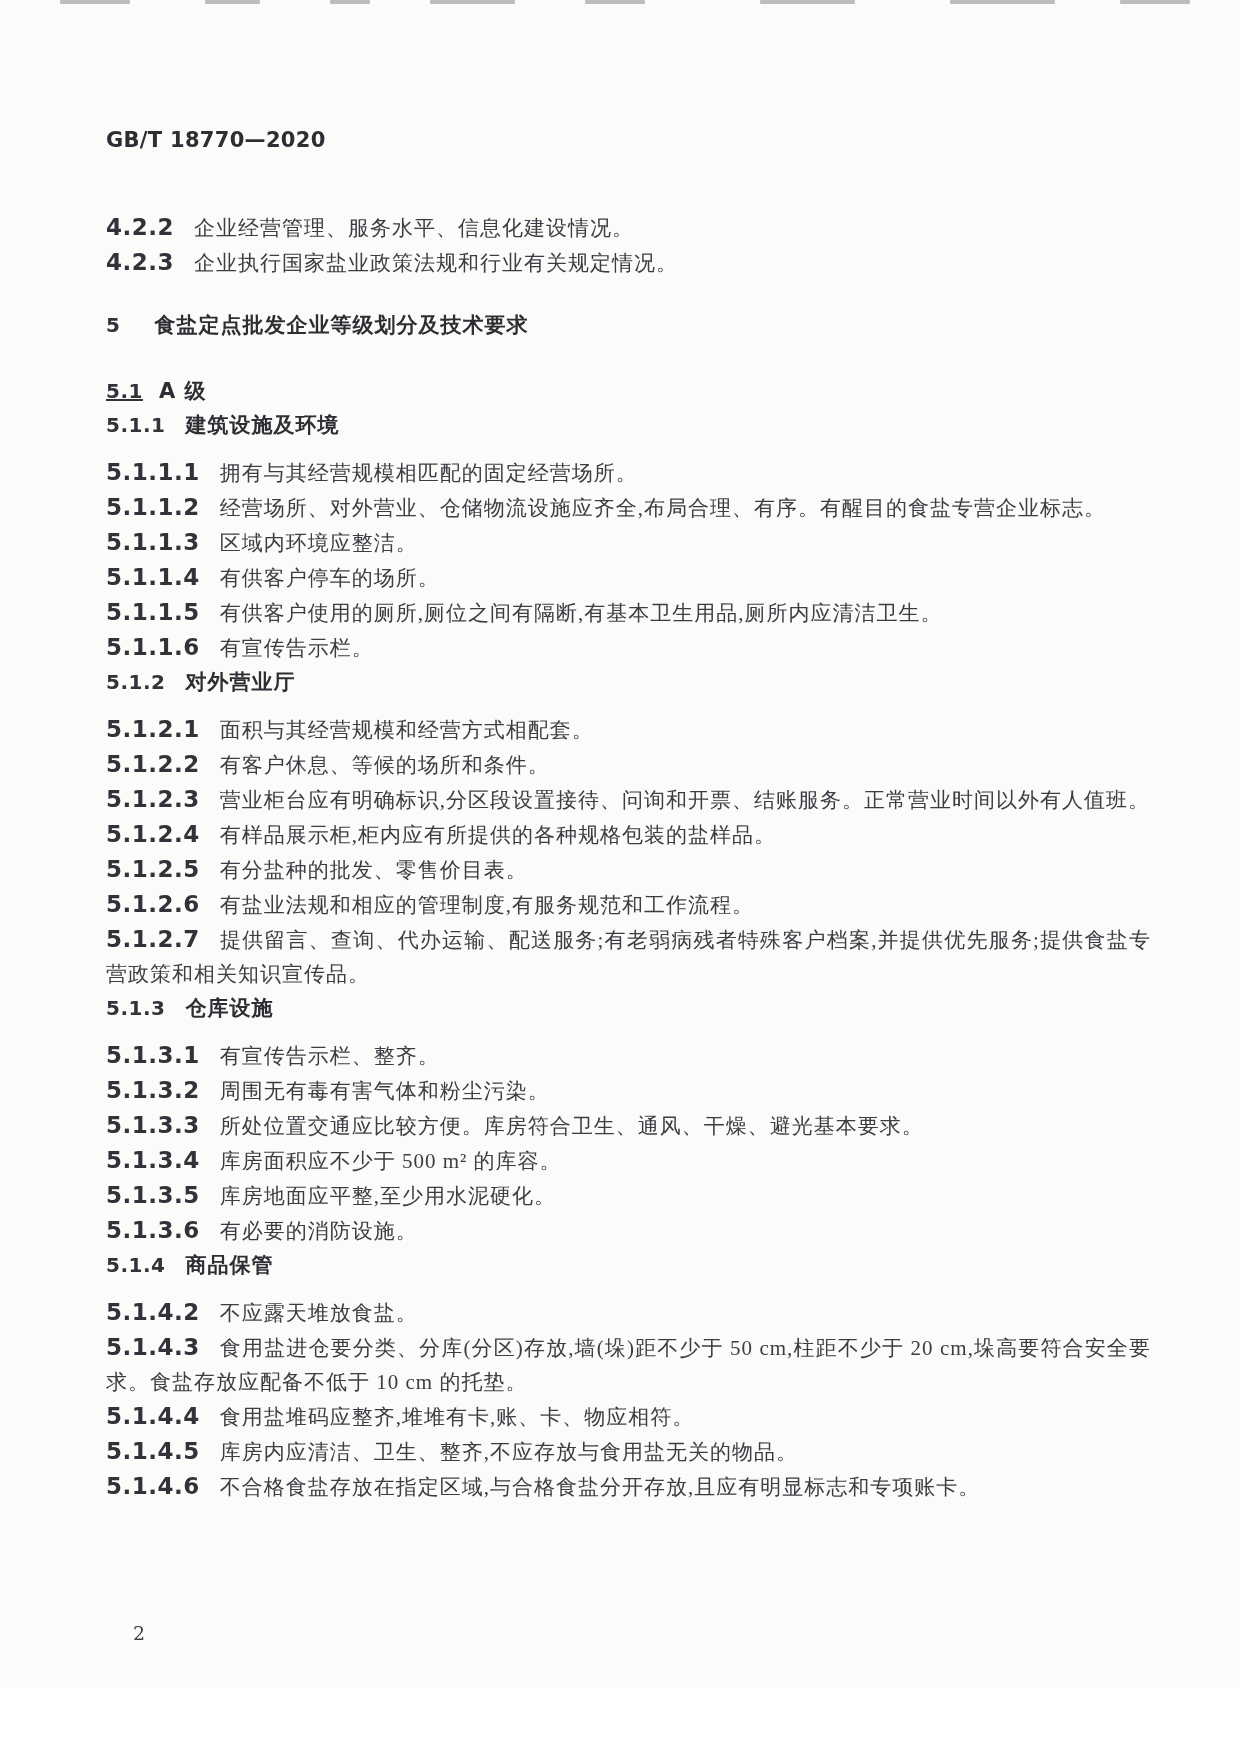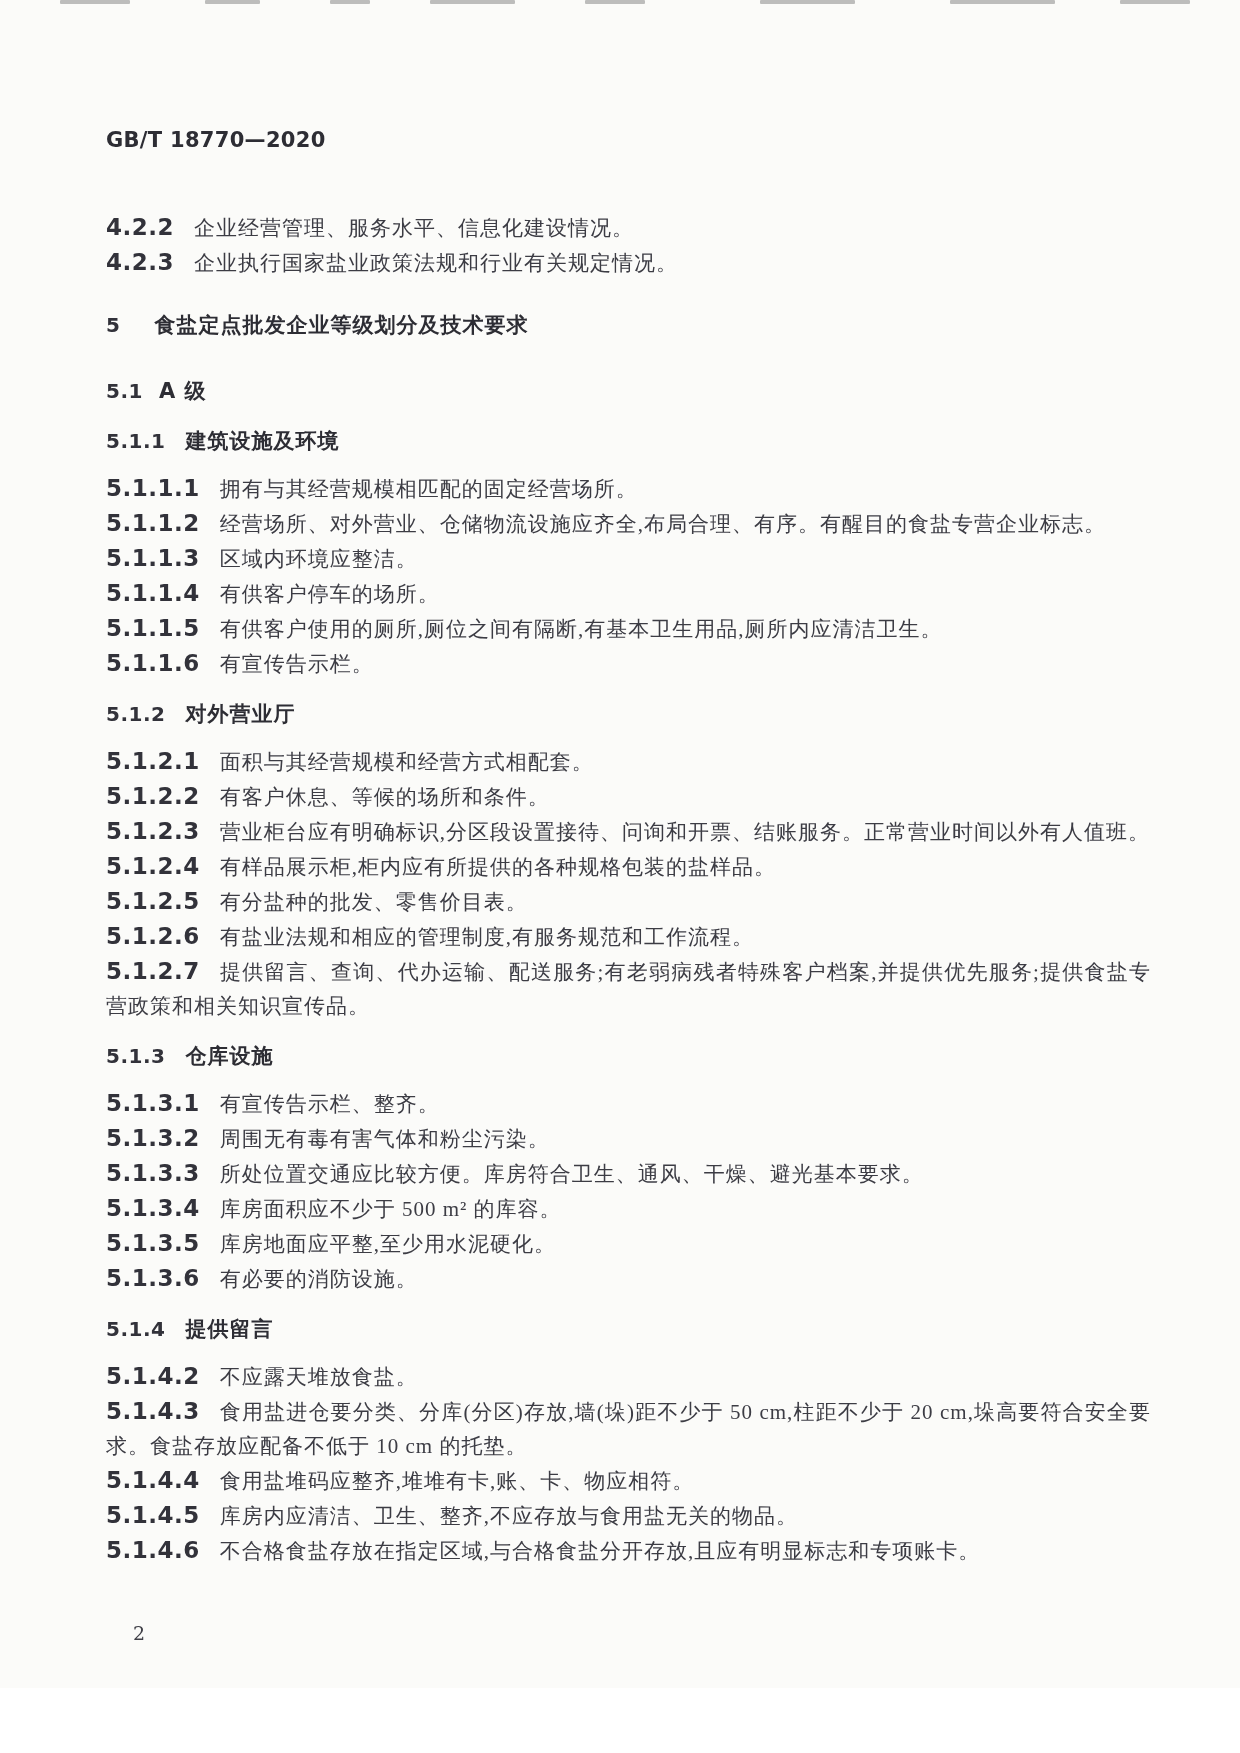--- a/index.html
+++ b/index.html
@@ -49,22 +49,22 @@
     font-family:"DejaVu Sans", sans-serif;
     font-weight:700;
     font-size:21px;
     color:#2d2d34;
     text-align:left;
   }
   .b-h1 .num, .b-h2 .num, .b-h3 .num { font-weight:700; font-size:20px; }
   .b-h1 { margin-top:28px; }
   .b-h1 .num { margin-right:34px; }
   .b-h2 { margin-top:32px; }
-  .b-h2 .num { margin-right:16px; }
-  .b-h3 { margin-top:16px; margin-bottom:13px; }
+  .b-h2 .num { margin-right:16px;text-decoration:underline; }
+  .b-h3 { margin-bottom:13px; }
   .b-h3 .num { margin-right:20px; }
 
   .page-number {
     position:absolute;
     left:133px; top:1622px;
     font-size:19px;
     font-family:"DejaVu Serif", serif;
     color:#3f3f47;
   }
 </style>
@@ -108,21 +108,21 @@
         <div class="block b-p"><span class="num">5.1.2.5</span><span class="txt">有分盐种的批发、零售价目表。</span></div>
         <div class="block b-p"><span class="num">5.1.2.6</span><span class="txt">有盐业法规和相应的管理制度,有服务规范和工作流程。</span></div>
         <div class="block b-p"><span class="num">5.1.2.7</span><span class="txt">提供留言、查询、代办运输、配送服务;有老弱病残者特殊客户档案,并提供优先服务;提供食盐专营政策和相关知识宣传品。</span></div>
         <div class="block b-h3"><span class="num">5.1.3</span><span class="txt">仓库设施</span></div>
         <div class="block b-p"><span class="num">5.1.3.1</span><span class="txt">有宣传告示栏、整齐。</span></div>
         <div class="block b-p"><span class="num">5.1.3.2</span><span class="txt">周围无有毒有害气体和粉尘污染。</span></div>
         <div class="block b-p"><span class="num">5.1.3.3</span><span class="txt">所处位置交通应比较方便。库房符合卫生、通风、干燥、避光基本要求。</span></div>
         <div class="block b-p"><span class="num">5.1.3.4</span><span class="txt">库房面积应不少于 500 m² 的库容。</span></div>
         <div class="block b-p"><span class="num">5.1.3.5</span><span class="txt">库房地面应平整,至少用水泥硬化。</span></div>
         <div class="block b-p"><span class="num">5.1.3.6</span><span class="txt">有必要的消防设施。</span></div>
-        <div class="block b-h3"><span class="num">5.1.4</span><span class="txt">提供留言</span></div>
+        <div class="block b-h3"><span class="num">5.1.4</span><span class="txt">商品保管</span></div>
         <div class="block b-p"><span class="num">5.1.4.2</span><span class="txt">不应露天堆放食盐。</span></div>
         <div class="block b-p"><span class="num">5.1.4.3</span><span class="txt">食用盐进仓要分类、分库(分区)存放,墙(垛)距不少于 50 cm,柱距不少于 20 cm,垛高要符合安全要求。食盐存放应配备不低于 10 cm 的托垫。</span></div>
         <div class="block b-p"><span class="num">5.1.4.4</span><span class="txt">食用盐堆码应整齐,堆堆有卡,账、卡、物应相符。</span></div>
         <div class="block b-p"><span class="num">5.1.4.5</span><span class="txt">库房内应清洁、卫生、整齐,不应存放与食用盐无关的物品。</span></div>
         <div class="block b-p"><span class="num">5.1.4.6</span><span class="txt">不合格食盐存放在指定区域,与合格食盐分开存放,且应有明显标志和专项账卡。</span></div>
       </div>
   </div>
 
   <div class="page-number">2</div>
 

